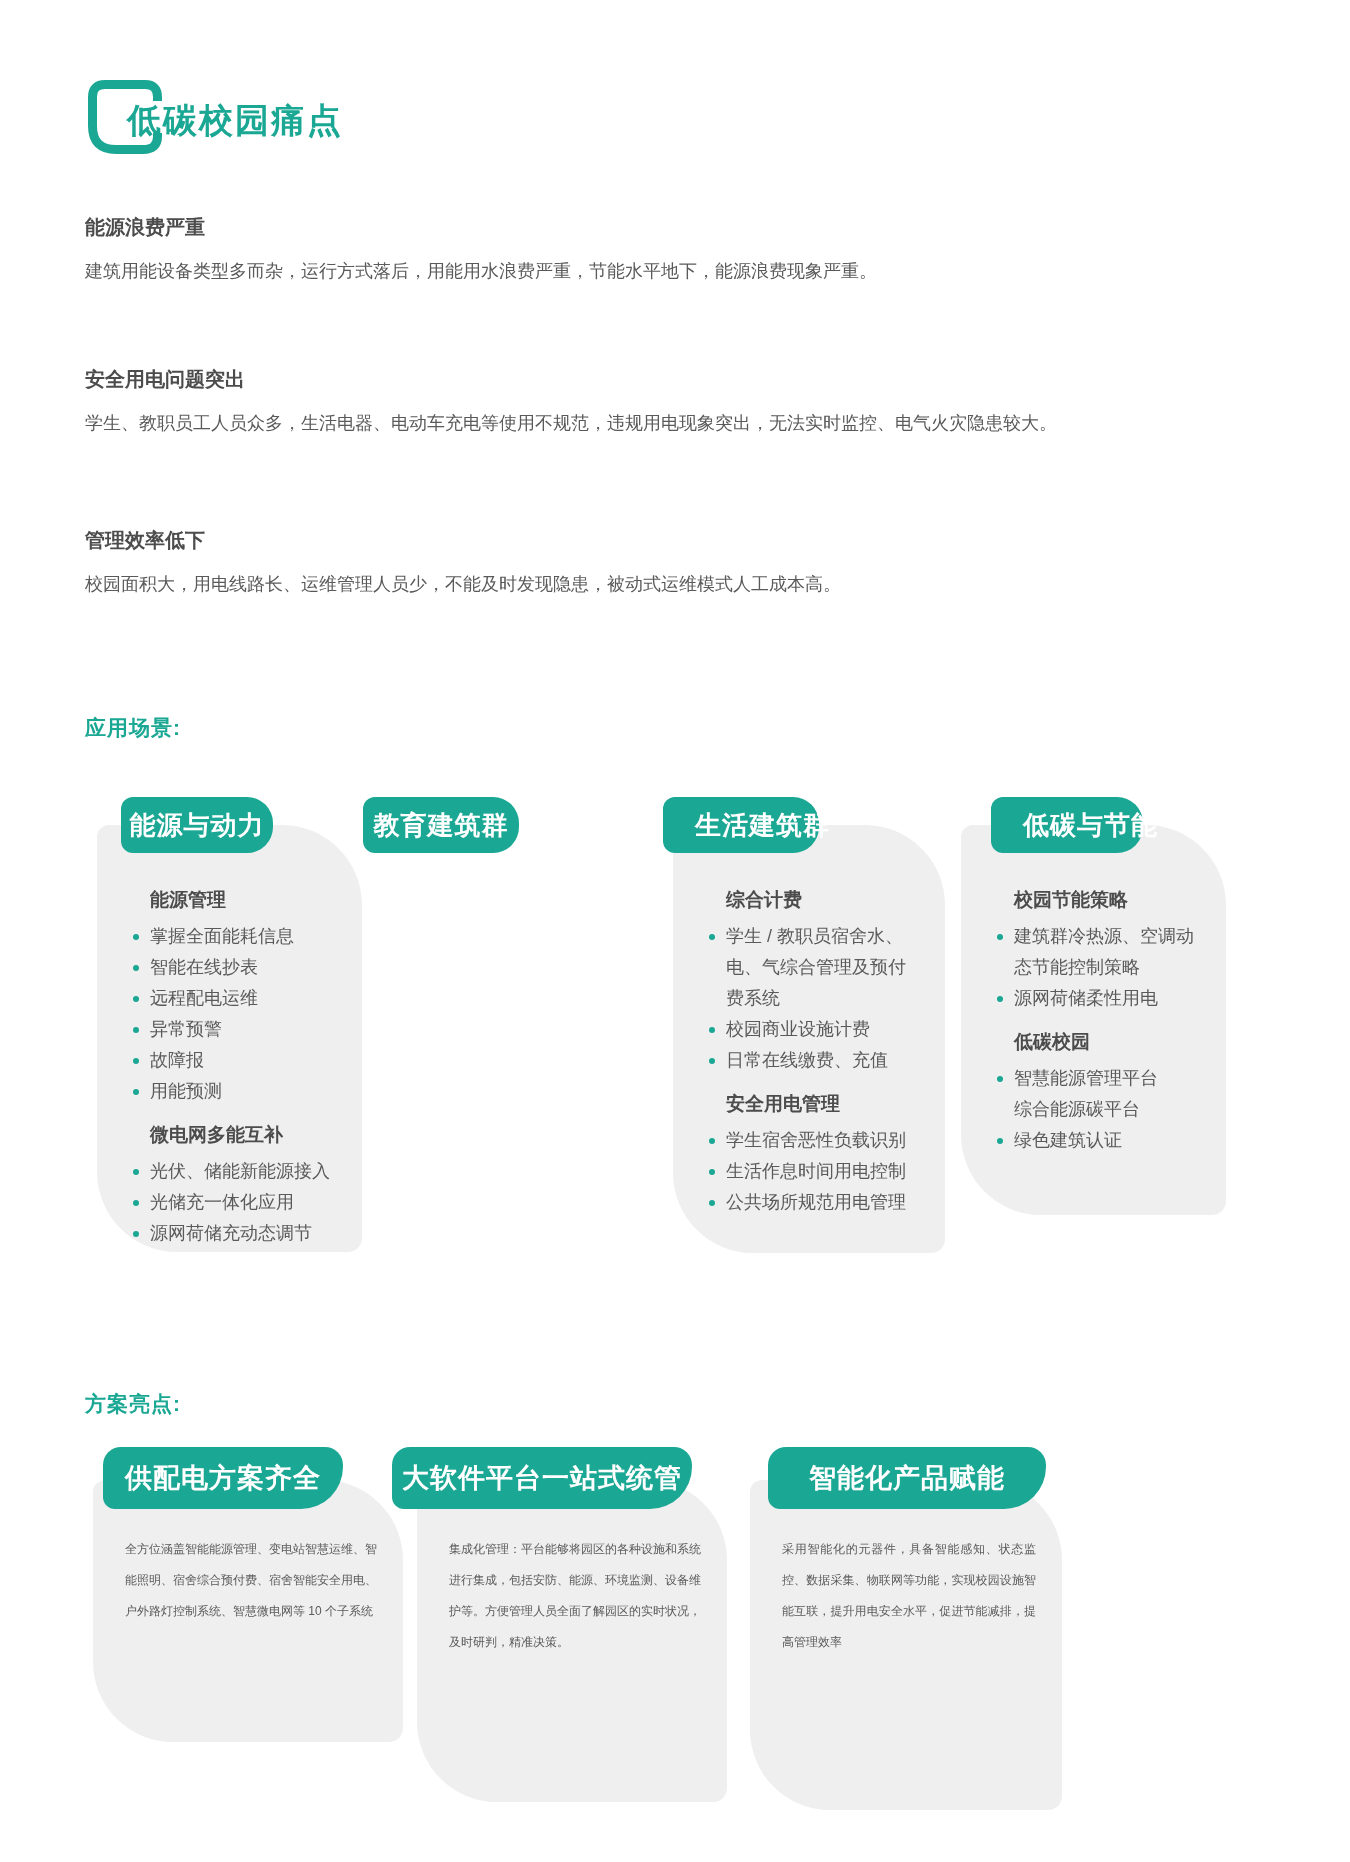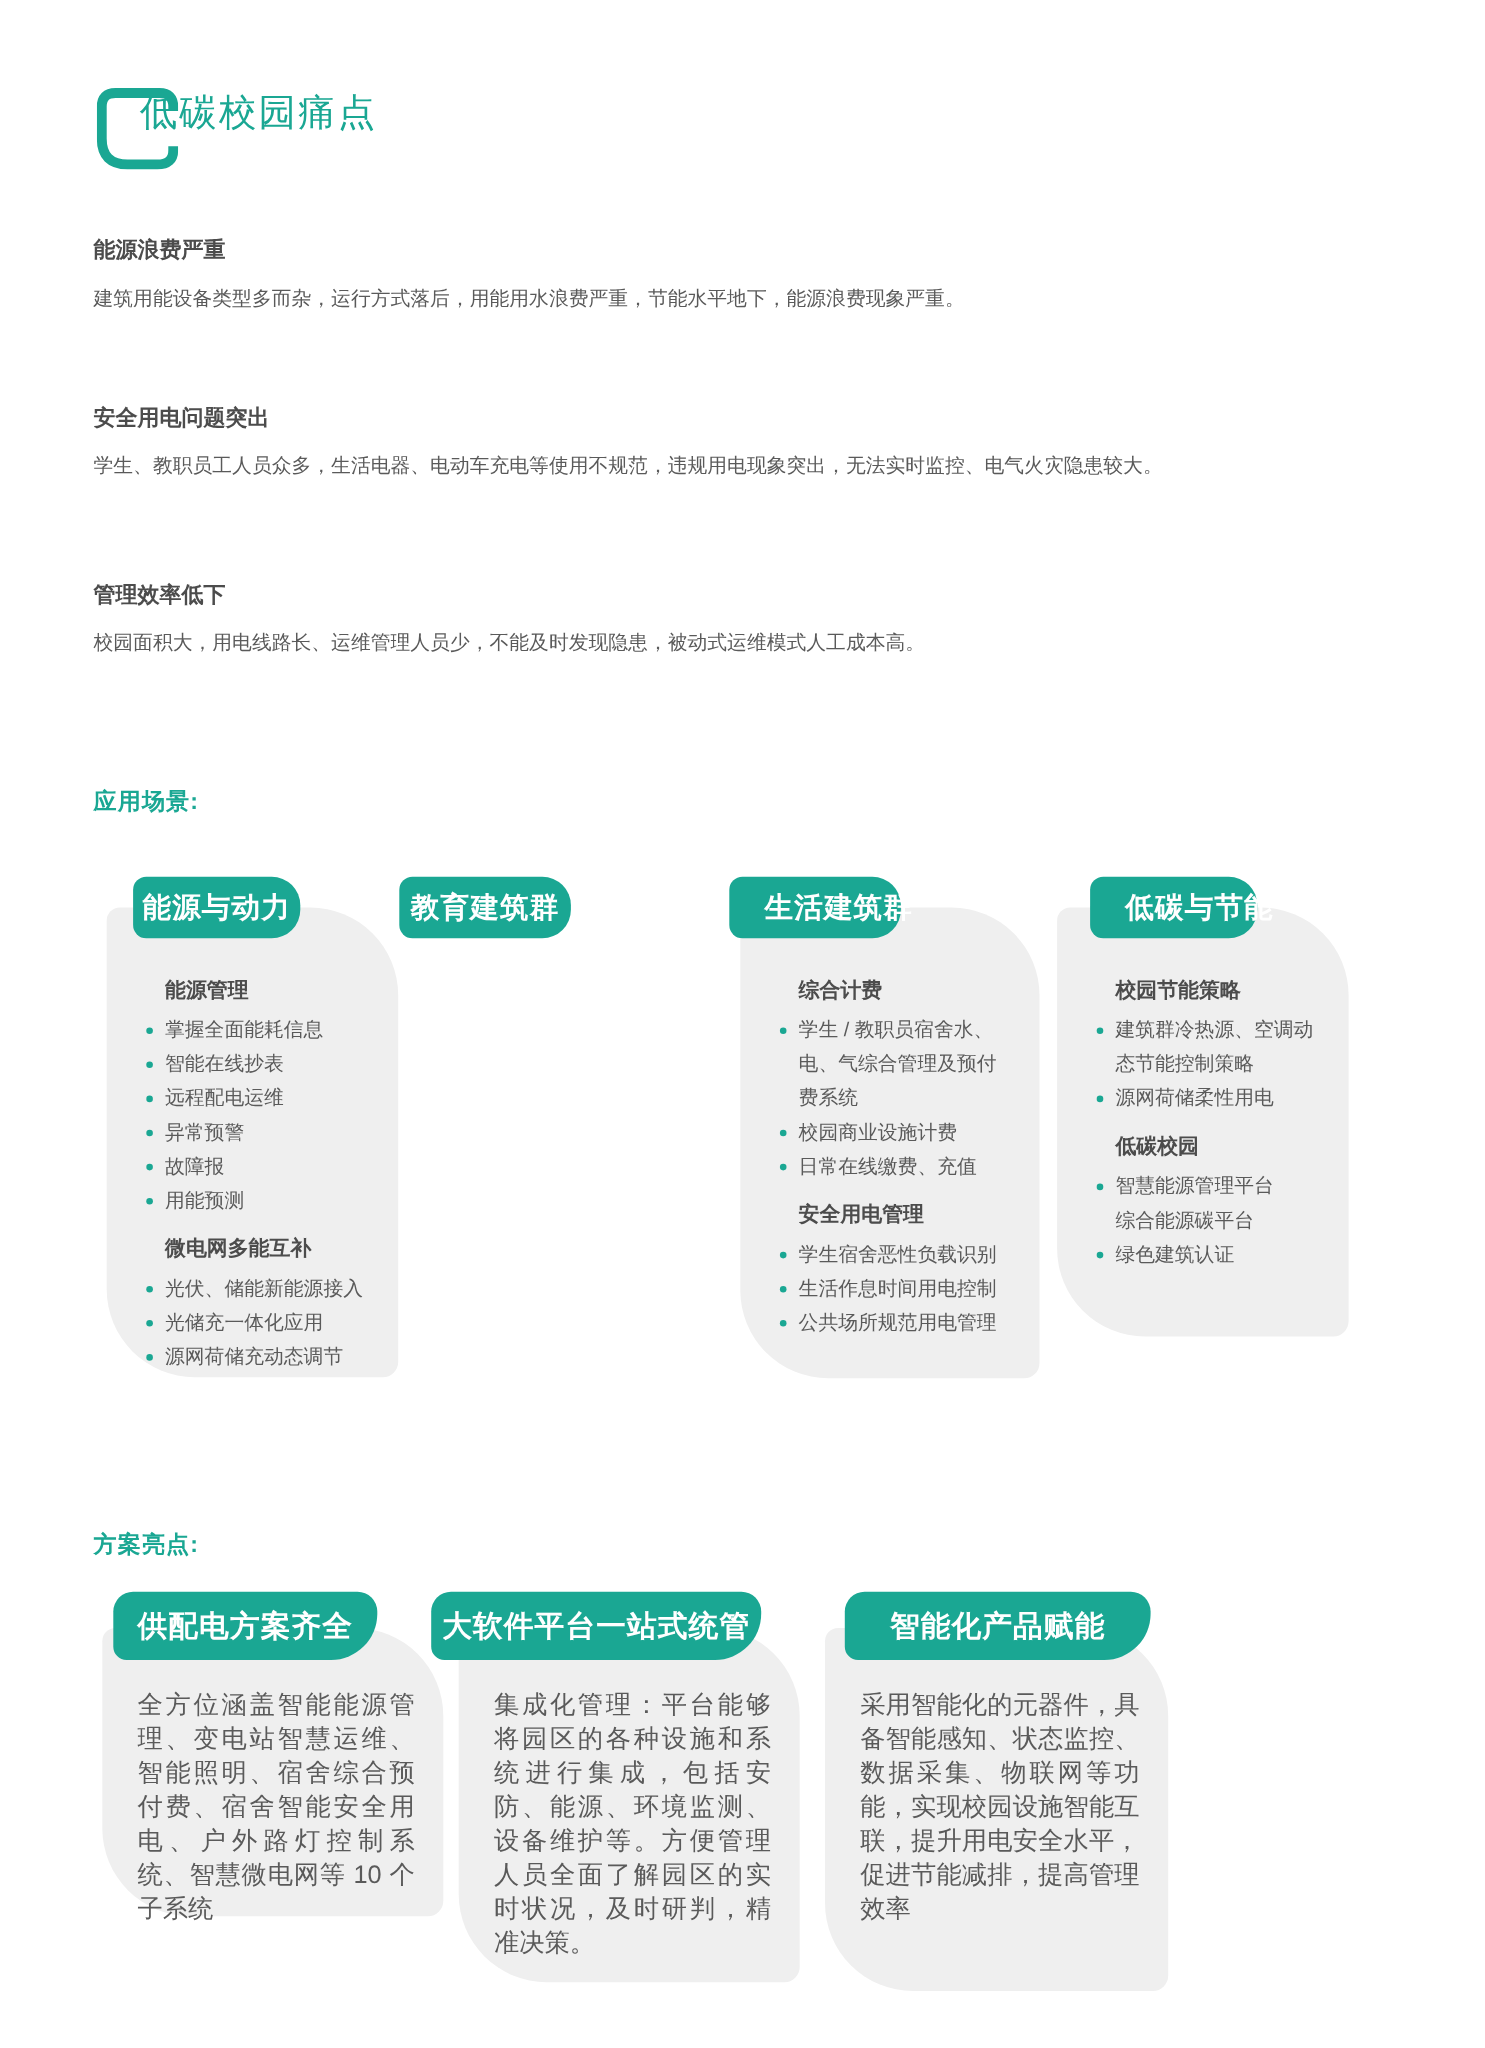--- a/index.html
+++ b/index.html
@@ -13,22 +13,22 @@
   .page{
     position:relative;
     width:1350px;height:1862px;
     background:#fff;
     font-family:"Liberation Sans","DejaVu Sans",sans-serif;
     overflow:hidden;
   }
   
   .brand{position:absolute;left:88px;top:80px;width:74px;height:74px;}
   .page-title{
-    position:absolute;left:127px;top:80px;
-    font-size:34px;font-weight:normal;color:var(--accent);
+    position:absolute;left:127px;top:98px;
+    font-size:34px;font-weight:bold;color:var(--accent);
     letter-spacing:2px;white-space:nowrap;
   }
   
   .pain{position:absolute;left:85px;width:1210px;}
   .pain h3{font-size:20px;font-weight:bold;color:var(--head);margin-bottom:17px;}
   .pain p{font-size:18px;color:var(--body);line-height:26px;}
   .pain-1{top:214px;}
   .pain-2{top:366px;}
   .pain-3{top:527px;}
   
@@ -72,21 +72,21 @@
     width:6px;height:6px;border-radius:50%;background:var(--accent);
   }
   
   .hc1{left:93px; top:1480px;width:310px;height:262px;}
   .hc2{left:417px;top:1480px;width:310px;height:322px;}
   .hc3{left:750px;top:1480px;width:312px;height:330px;}
   .ht1{left:103px;width:240px;}
   .ht2{left:392px;width:300px;}
   .ht3{left:768px;width:278px;}
   .h-body{padding:54px 26px 0 32px;}
-  .h-body p{font-size:23px;color:var(--body);line-height:31px;text-align:justify;}
+  .h-body p{font-size:12px;color:var(--body);line-height:31px;text-align:justify;}
 </style>
 </head>
 <body>
 
 <div class="page">
 
   <div class="brand">
     <svg width="74" height="74" viewBox="0 0 74 74">
       <path d="M 69.5 21 V 17 Q 69.5 4.5 57 4.5 H 17 Q 4.5 4.5 4.5 17 V 46 Q 4.5 69.5 28 69.5 H 55 Q 69.5 69.5 69.5 56.5 V 53" fill="none" stroke="#1AA793" stroke-width="9"></path>
     </svg>

